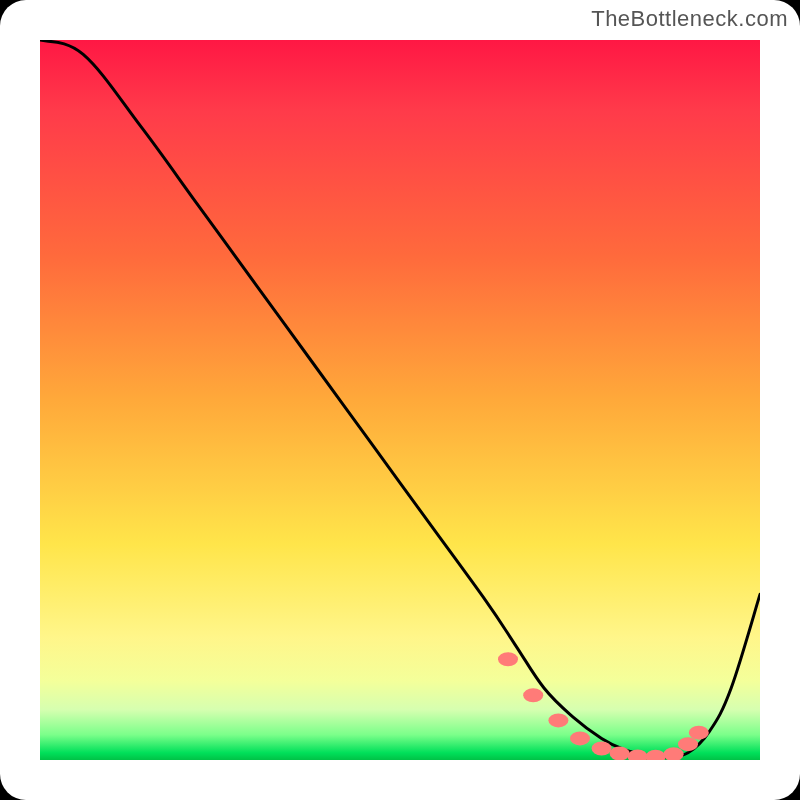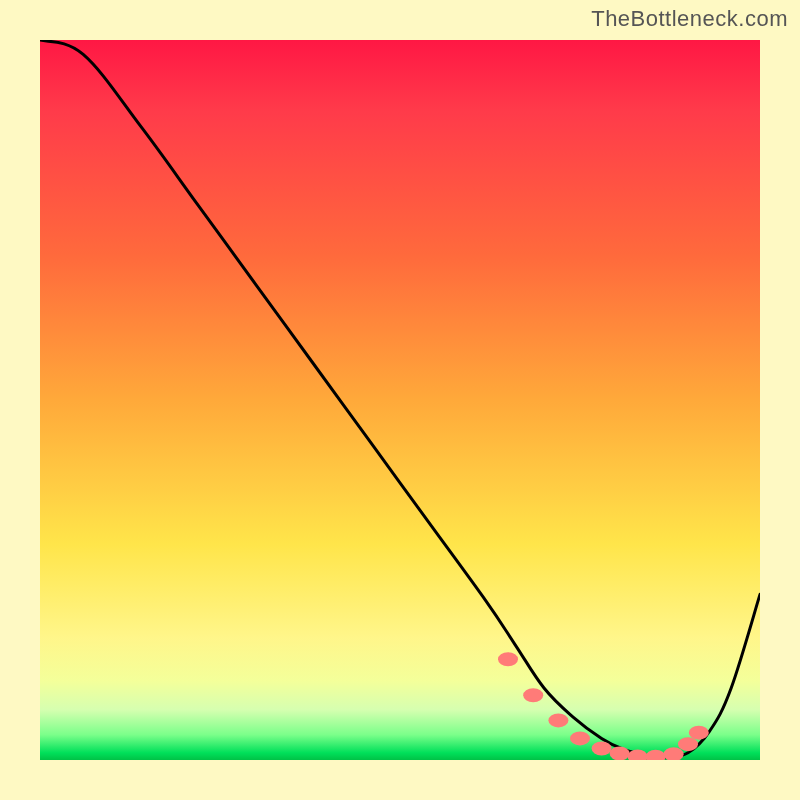--- a/index.html
+++ b/index.html
@@ -8,21 +8,22 @@
     width: 800px;
     height: 800px;
     background: #000;
     overflow: hidden;
     font-family: Arial, Helvetica, sans-serif;
   }
   .frame {
     position: relative;
     width: 800px;
     height: 800px;
-    background: #fef9c3;
+    background: #ffffff;
+    border-radius: 26px;
   }
   .watermark {
     position: absolute;
     top: 6px;
     right: 12px;
     color: #555;
     font-size: 22px;
     font-weight: 500;
     letter-spacing: 0.5px;
     z-index: 5;

